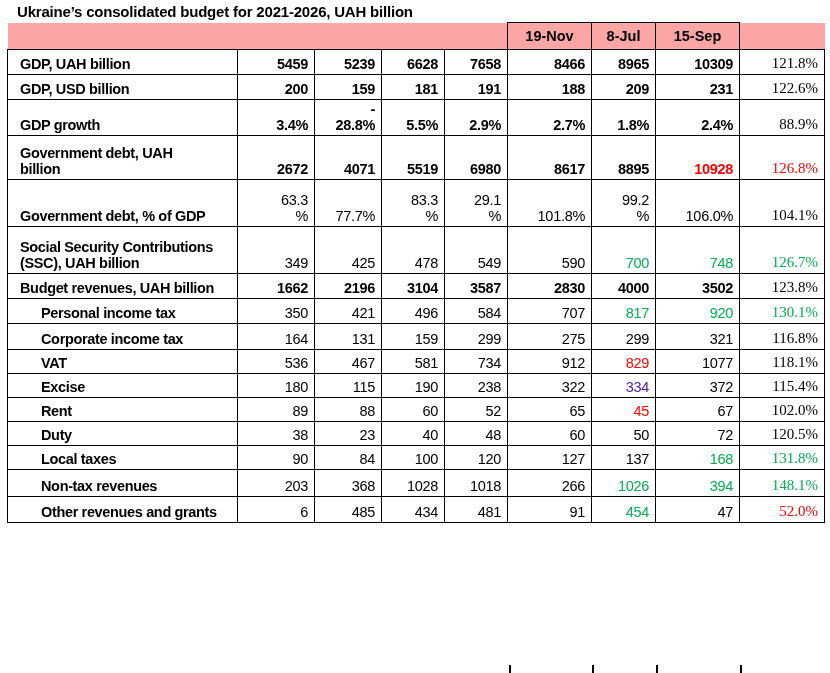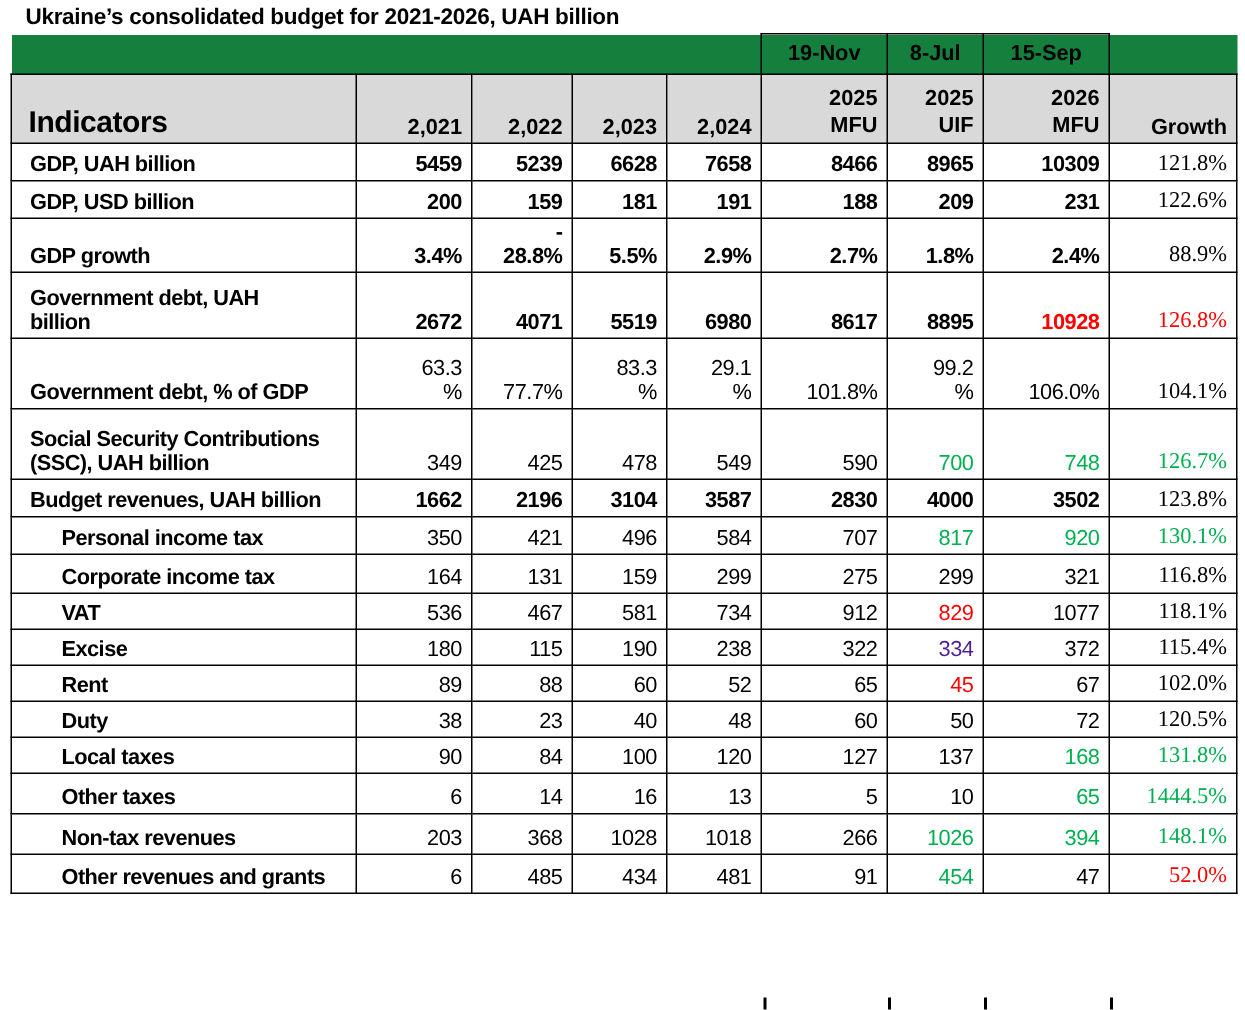--- a/index.html
+++ b/index.html
@@ -24,21 +24,21 @@
   td, th {
     border:1.5px solid #000;
     padding:0 6px 2px 6px;
     vertical-align:bottom;
     white-space:pre-line;
     line-height:1.12;
     font-size:14.5px;
     overflow:hidden;
   }
   
-  tr.preheader td { border:none; background:#15803d; }
+  tr.preheader td { border:none; background:#fca5a5; }
   tr.preheader td.scen {
     border:1.5px solid #000;
     text-align:center; vertical-align:middle;
     font-weight:bold; font-size:14.5px;
     padding:2px 2px;
   }
   
   tr.hdr th { background:#D9D9D9; font-weight:bold; text-align:right; }
   tr.hdr th.ind {
     text-align:left; font-size:20px; letter-spacing:-0.3px; padding-left:11px;
@@ -80,34 +80,20 @@
       <col style="width:85px">
   </colgroup>
   <tbody>
       <tr class="preheader" style="height:27px">
     <td colspan="5"></td>
     <td class="scen">19-Nov</td>
     <td class="scen">8-Jul</td>
     <td class="scen">15-Sep</td>
     <td></td>
   </tr>
-  <tr class="hdr" style="height:46px">
-    <th class="ind">Indicators</th>
-    <th>2,021</th>
-    <th>2,022</th>
-    <th>2,023</th>
-    <th>2,024</th>
-    <th class="scen">2025
-MFU</th>
-    <th class="scen">2025
-UIF</th>
-    <th class="scen">2026
-MFU</th>
-    <th>Growth</th>
-  </tr>
   </tbody>
     <tbody>
       <tr style="height: 25px;">
         <td class="lbl">GDP, UAH billion</td>
         <td class="val b">5459</td>
         <td class="val b">5239</td>
         <td class="val b">6628</td>
         <td class="val b">7658</td>
         <td class="val b">8466</td>
         <td class="val b">8965</td>
@@ -258,31 +244,20 @@
         <td class="val">90</td>
         <td class="val">84</td>
         <td class="val">100</td>
         <td class="val">120</td>
         <td class="val">127</td>
         <td class="val">137</td>
         <td class="val" style="color: rgb(0, 176, 80);">168</td>
         <td class="growth" style="color: rgb(0, 176, 80);">131.8%</td>
       </tr>
       <tr style="height: 27px;">
-        <td class="lbl sub">Other taxes</td>
-        <td class="val">6</td>
-        <td class="val">14</td>
-        <td class="val">16</td>
-        <td class="val">13</td>
-        <td class="val">5</td>
-        <td class="val">10</td>
-        <td class="val" style="color: rgb(0, 176, 80);">65</td>
-        <td class="growth" style="color: rgb(0, 176, 80);">1444.5%</td>
-      </tr>
-      <tr style="height: 27px;">
         <td class="lbl sub">Non-tax revenues</td>
         <td class="val">203</td>
         <td class="val">368</td>
         <td class="val">1028</td>
         <td class="val">1018</td>
         <td class="val">266</td>
         <td class="val" style="color: rgb(0, 176, 80);">1026</td>
         <td class="val" style="color: rgb(0, 176, 80);">394</td>
         <td class="growth" style="color: rgb(0, 176, 80);">148.1%</td>
       </tr>

